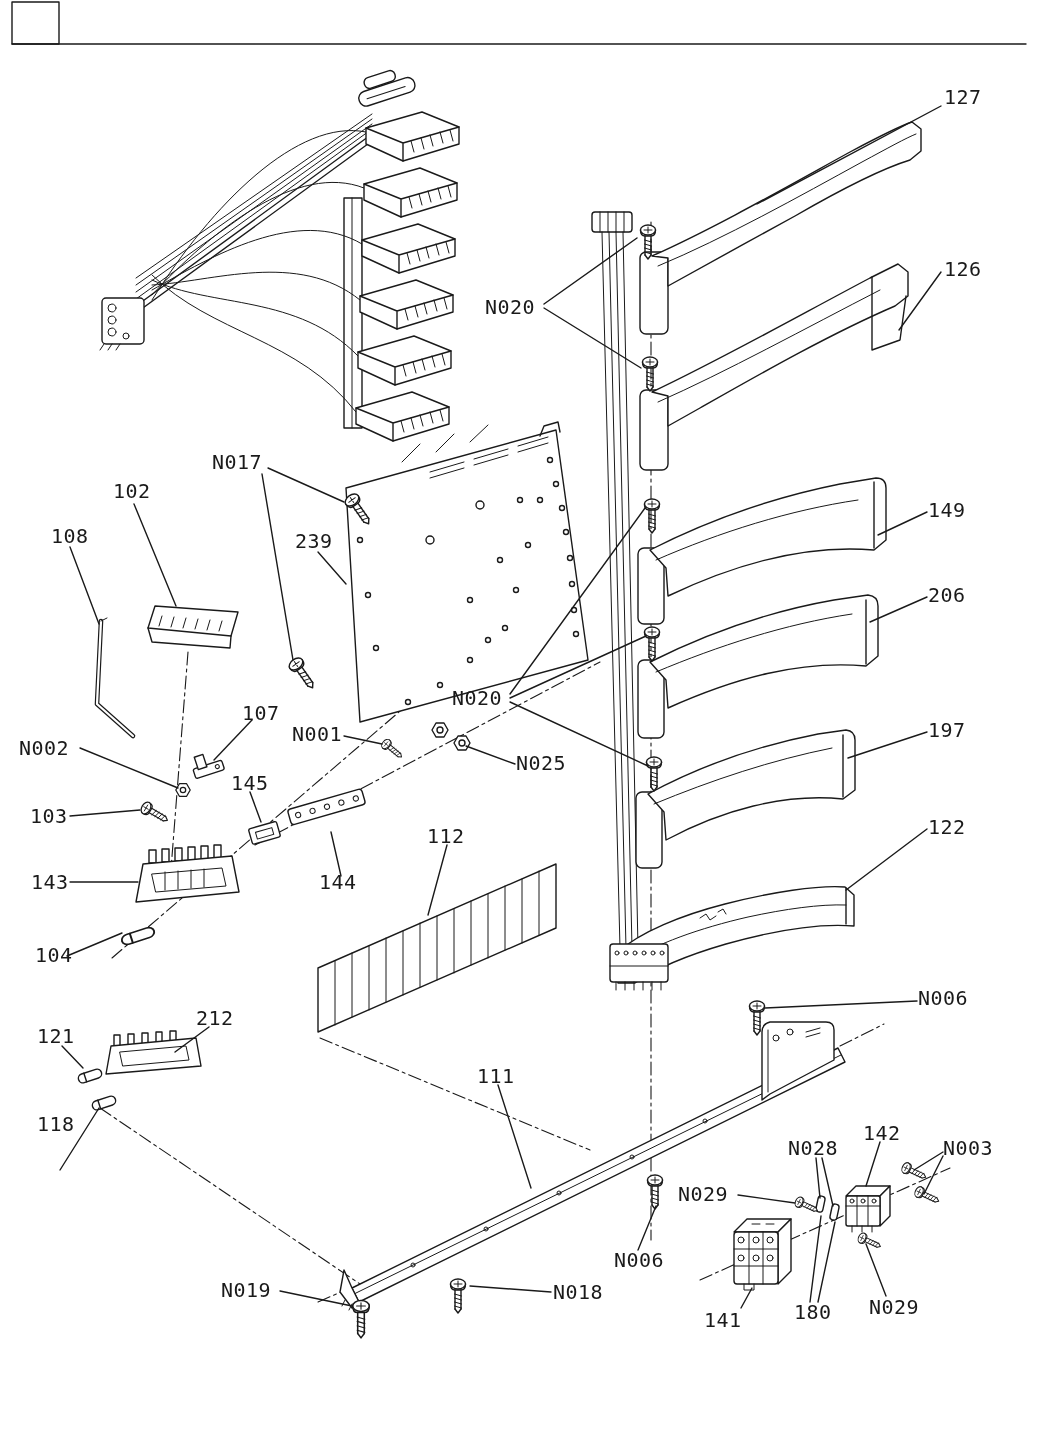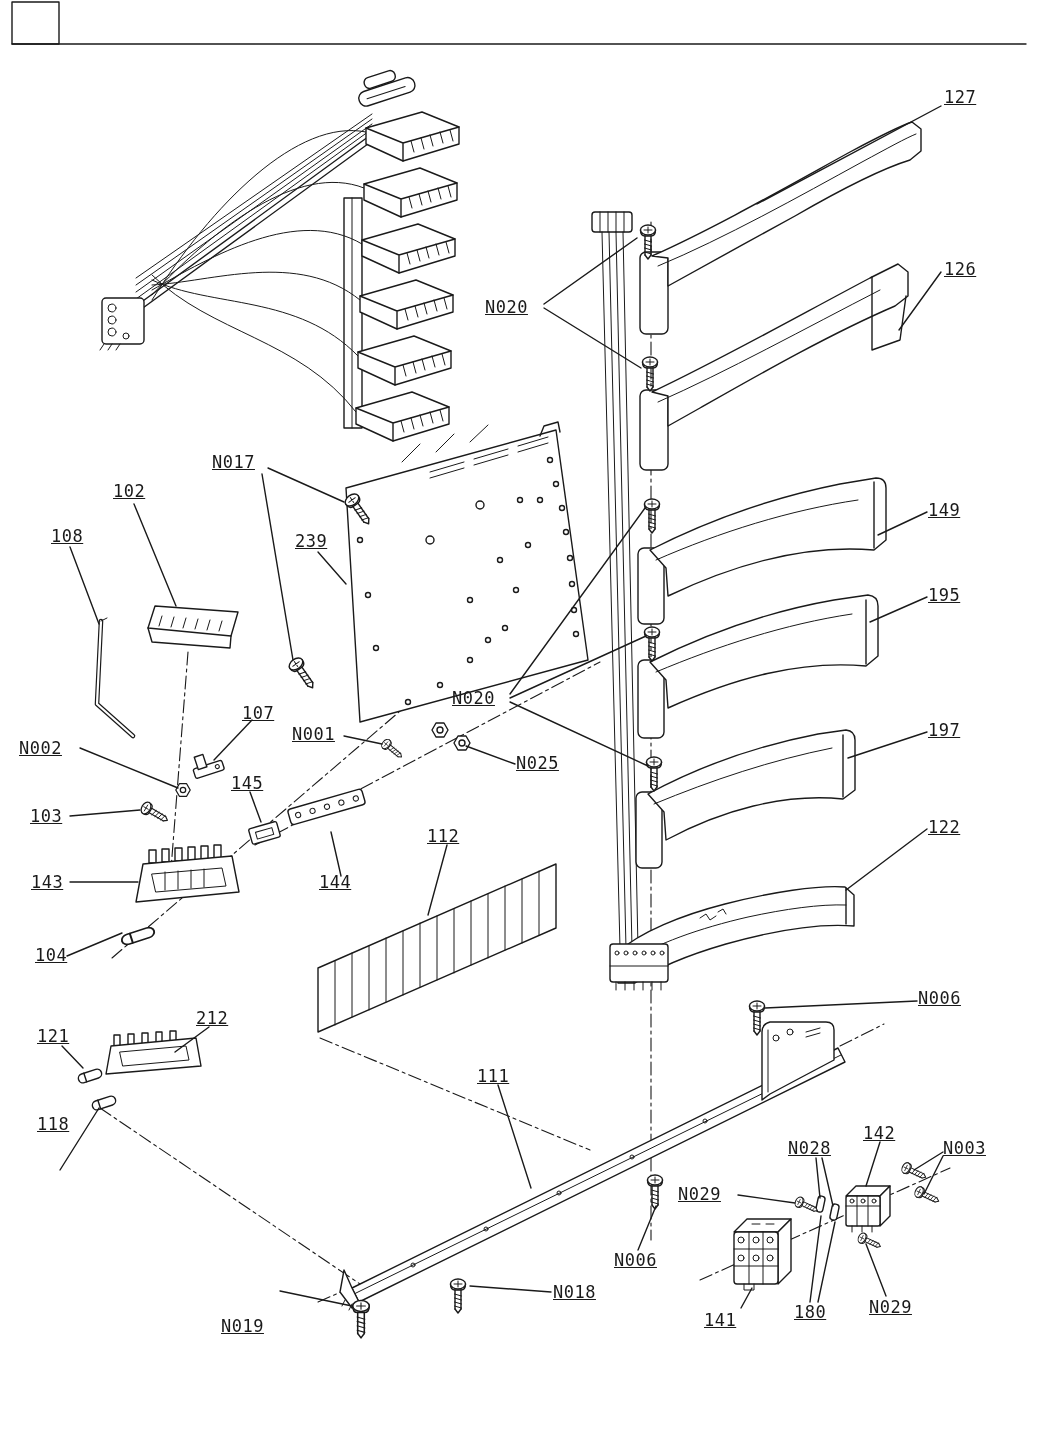--- a/index.html
+++ b/index.html
@@ -14,22 +14,22 @@
     stroke:currentColor; fill:none; stroke-width:1.4;
     stroke-linecap:round; stroke-linejoin:round;
   }
   .art .fill { fill:var(--paper,#fff); }
   .art .thin { stroke-width:1; }
   .art .ld { stroke-width:1.1; }
   .art .dd { stroke-width:1.1; stroke-dasharray:13 4 3 4; }
   .art .thick { stroke-width:4.6; }
   .art .wht { stroke:var(--paper,#fff); stroke-width:2.2; }
   .lbl {
-    position:absolute; font-size:17px; line-height:22px;
-    color:var(--ink,#1a1a1a); white-space:nowrap; letter-spacing:.5px;text-decoration:underline;
+    position:absolute; font-size:20px; line-height:22px;
+    color:var(--ink,#1a1a1a); white-space:nowrap; letter-spacing:.5px;
   }
 </style>
 </head>
 <body>
 
 <div class="page">
 
 <svg class="art" width="1038" height="1451" viewBox="0 0 1038 1451">
 
   <defs>
@@ -361,21 +361,21 @@
     <path d="M741,1308 L752,1288"></path>
     <path d="M810,1302 L821,1216 M818,1302 L835,1222"></path>
     <path d="M886,1296 L866,1244"></path>
   </g>
 </svg>
 
 <div class="lbl" style="left:944px;top:86px">127</div>
 <div class="lbl" style="left:944px;top:258px">126</div>
 <div class="lbl" style="left:485px;top:296px">N020</div>
 <div class="lbl" style="left:928px;top:499px">149</div>
-<div class="lbl" style="left:928px;top:584px">195</div>
+<div class="lbl" style="left:928px;top:584px">206</div>
 <div class="lbl" style="left:928px;top:719px">197</div>
 <div class="lbl" style="left:928px;top:816px">122</div>
 <div class="lbl" style="left:212px;top:451px">N017</div>
 <div class="lbl" style="left:113px;top:480px">102</div>
 <div class="lbl" style="left:51px;top:525px">108</div>
 <div class="lbl" style="left:295px;top:530px">239</div>
 <div class="lbl" style="left:19px;top:737px">N002</div>
 <div class="lbl" style="left:242px;top:702px">107</div>
 <div class="lbl" style="left:292px;top:723px">N001</div>
 <div class="lbl" style="left:30px;top:805px">103</div>
@@ -384,21 +384,21 @@
 <div class="lbl" style="left:319px;top:871px">144</div>
 <div class="lbl" style="left:427px;top:825px">112</div>
 <div class="lbl" style="left:516px;top:752px">N025</div>
 <div class="lbl" style="left:452px;top:687px">N020</div>
 <div class="lbl" style="left:35px;top:944px">104</div>
 <div class="lbl" style="left:196px;top:1007px">212</div>
 <div class="lbl" style="left:37px;top:1025px">121</div>
 <div class="lbl" style="left:37px;top:1113px">118</div>
 <div class="lbl" style="left:477px;top:1065px">111</div>
 <div class="lbl" style="left:918px;top:987px">N006</div>
-<div class="lbl" style="left:221px;top:1315px">N019</div>
+<div class="lbl" style="left:221px;top:1279px">N019</div>
 <div class="lbl" style="left:553px;top:1281px">N018</div>
 <div class="lbl" style="left:614px;top:1249px">N006</div>
 <div class="lbl" style="left:678px;top:1183px">N029</div>
 <div class="lbl" style="left:788px;top:1137px">N028</div>
 <div class="lbl" style="left:863px;top:1122px">142</div>
 <div class="lbl" style="left:943px;top:1137px">N003</div>
 <div class="lbl" style="left:704px;top:1309px">141</div>
 <div class="lbl" style="left:794px;top:1301px">180</div>
 <div class="lbl" style="left:869px;top:1296px">N029</div>
 

